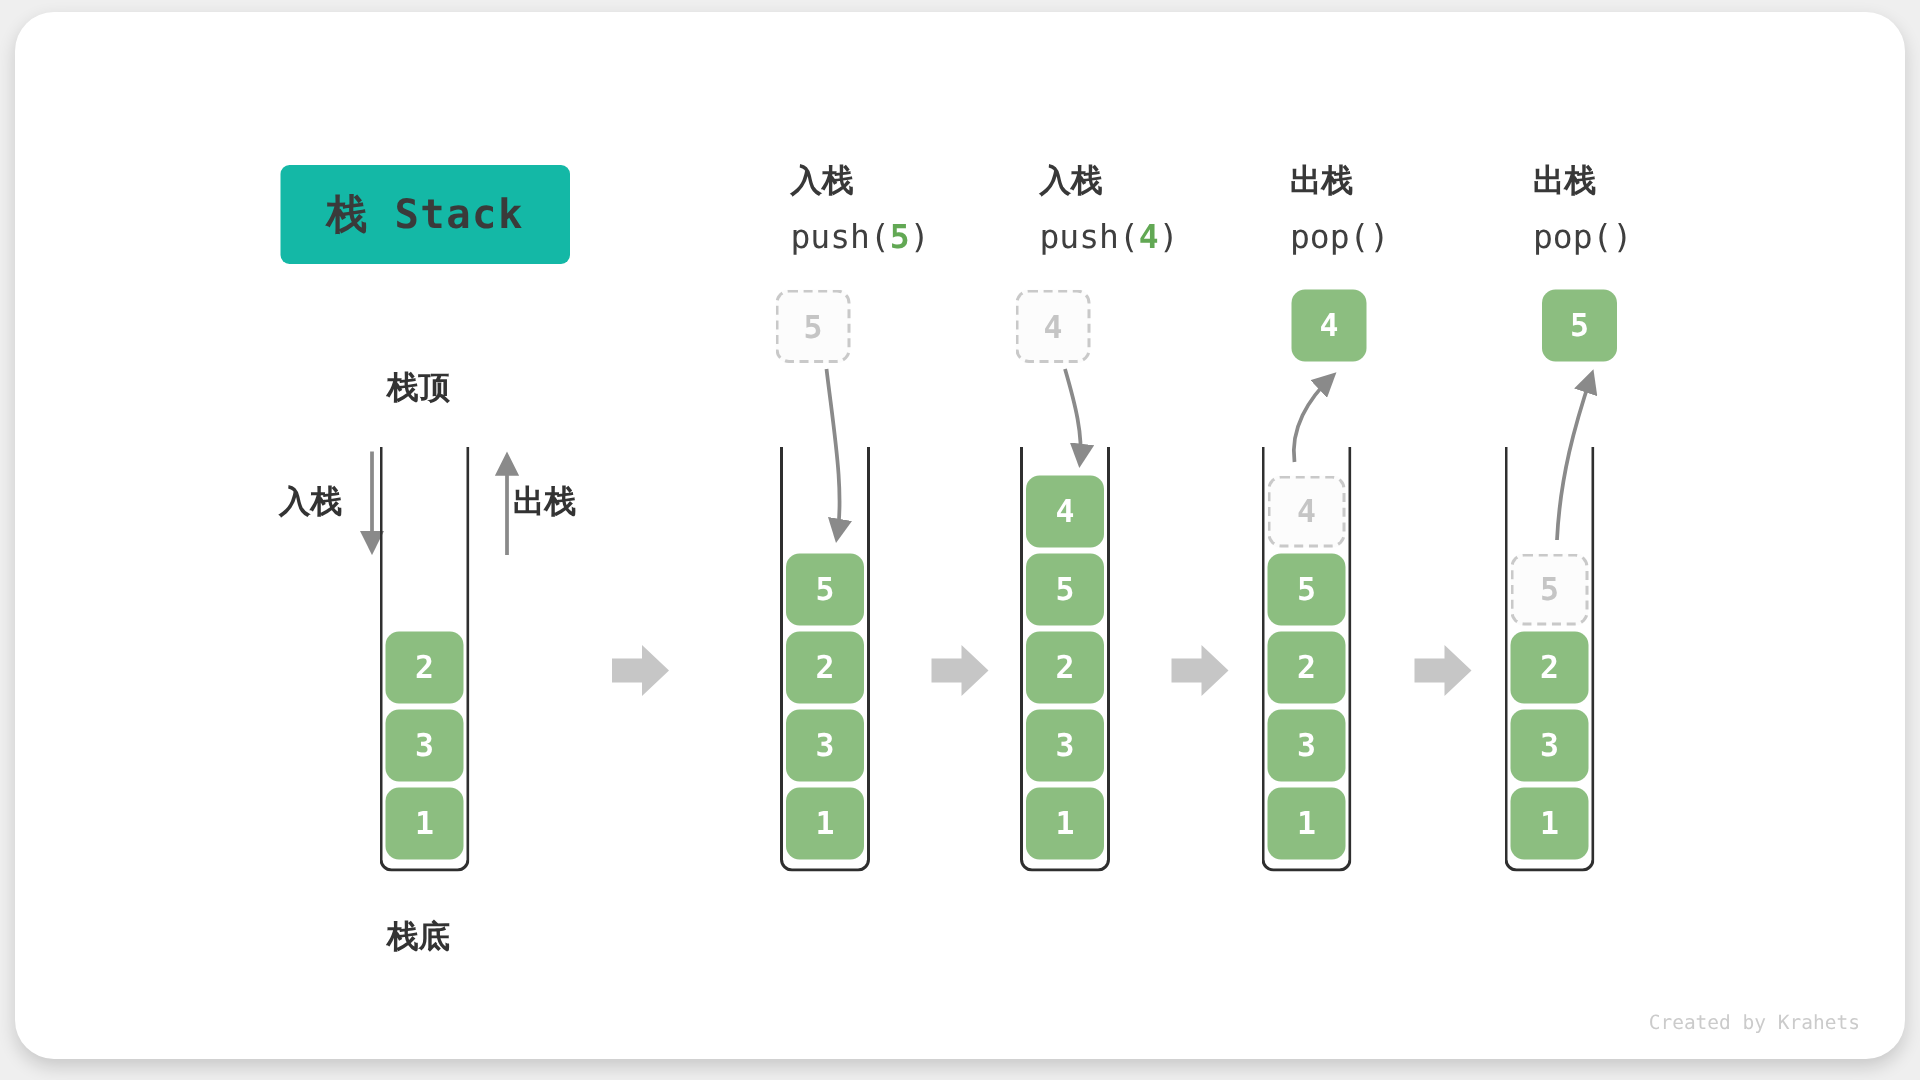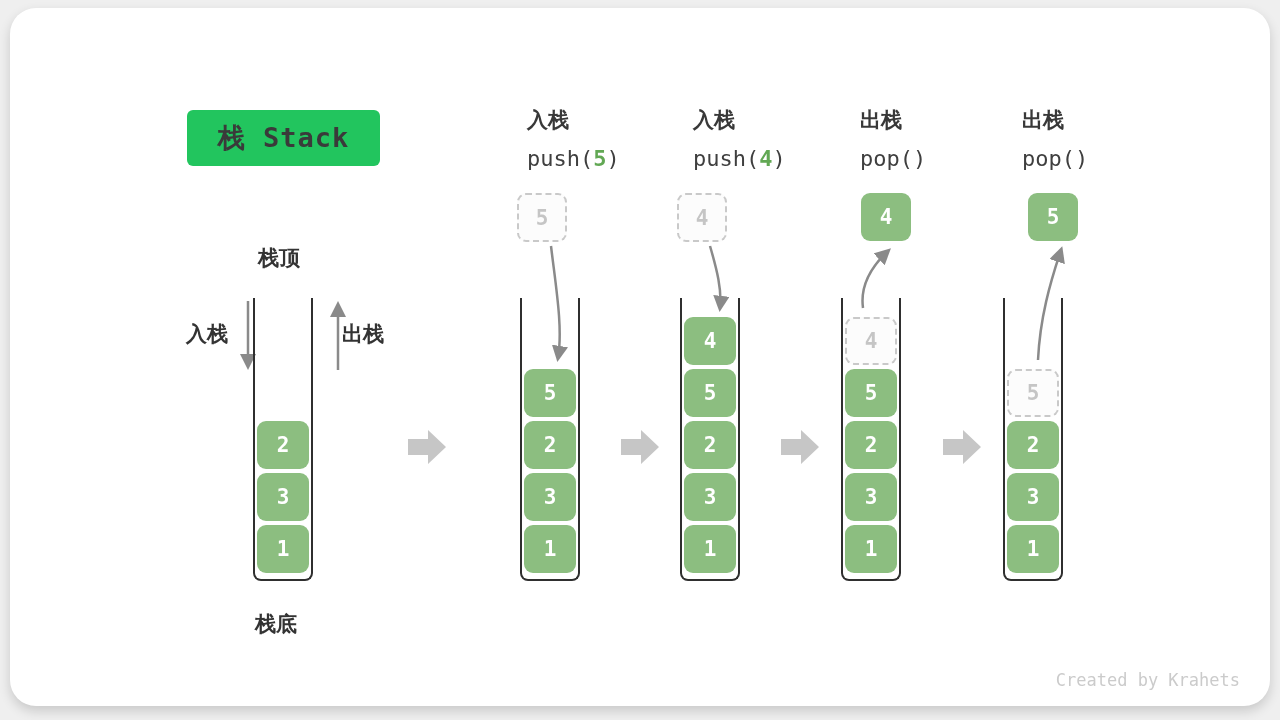--- a/index.html
+++ b/index.html
@@ -9,37 +9,37 @@
     font-family:"DejaVu Sans",sans-serif;
     overflow:hidden;
   }
   .card{
     position:absolute;left:10px;top:8px;right:10px;bottom:14px;
     background:#ffffff;border-radius:26px;
     box-shadow:0 5px 12px rgba(0,0,0,0.16);
   }
   
   .title-box{
-    position:absolute;left:177px;top:102px;width:193px;height:56px;
-    background:#22c55e;border-radius:6px;
+    position:absolute;left:177px;top:102px;width:193px;height:66px;
+    background:#14b8a6;border-radius:6px;
     display:flex;align-items:center;justify-content:center;
   }
   .title-box span{
     font-family:"DejaVu Sans Mono",monospace;
     font-size:27px;font-weight:700;color:#3a3a3a;letter-spacing:1px;
   }
   
   .step{position:absolute;top:98px;}
   .step-op{font-size:21px;font-weight:600;color:#383838;margin-bottom:8px;}
   .step-code{font-family:"DejaVu Sans Mono",monospace;font-size:22px;color:#3f3f3f;margin-top:12px;}
   .step-code .arg{color:#62a854;font-weight:700;}
   
   .lbl{position:absolute;font-size:21px;font-weight:700;color:#333;}
   .lbl-top{left:223px;top:236px;width:92px;text-align:center;}
-  .lbl-bottom{left:245px;top:602px;width:92px;}
+  .lbl-bottom{left:223px;top:602px;width:92px;text-align:center;}
   .lbl-push{left:168px;top:312px;width:50px;text-align:right;}
   .lbl-pop{left:332px;top:312px;width:60px;text-align:left;}
   
   .vessel{
     position:absolute;top:290px;width:60px;height:283px;
     border:2px solid #2f2f2f;border-top:none;
     border-radius:0 0 8px 8px;box-sizing:border-box;
     background:transparent;
   }
   .v0{left:243px}.v1{left:510px}.v2{left:670px}.v3{left:831px}.v4{left:993px}
@@ -68,21 +68,21 @@
     background:#8cbe80;color:#fff;
     font-family:"DejaVu Sans Mono",monospace;font-size:21px;font-weight:600;
     display:flex;align-items:center;justify-content:center;
   }
   .p3{left:851px}.p4{left:1018px}
   
   .overlay{position:absolute;left:0;top:0;width:1280px;height:720px;pointer-events:none;}
   
   .watermark{
     position:absolute;right:30px;bottom:16px;
-    font-family:"DejaVu Sans Mono",monospace;font-size:17px;color:#cbcbcb;
+    font-family:"DejaVu Sans Mono",monospace;font-size:13px;color:#cbcbcb;
   }
 </style>
 </head>
 <body>
 
 <div class="card">
 
   <div class="title-box">
     <span>栈 Stack</span>
   </div>

